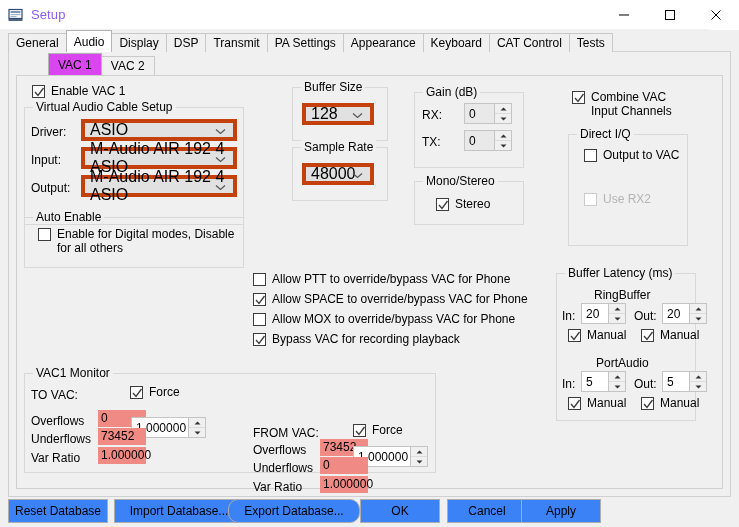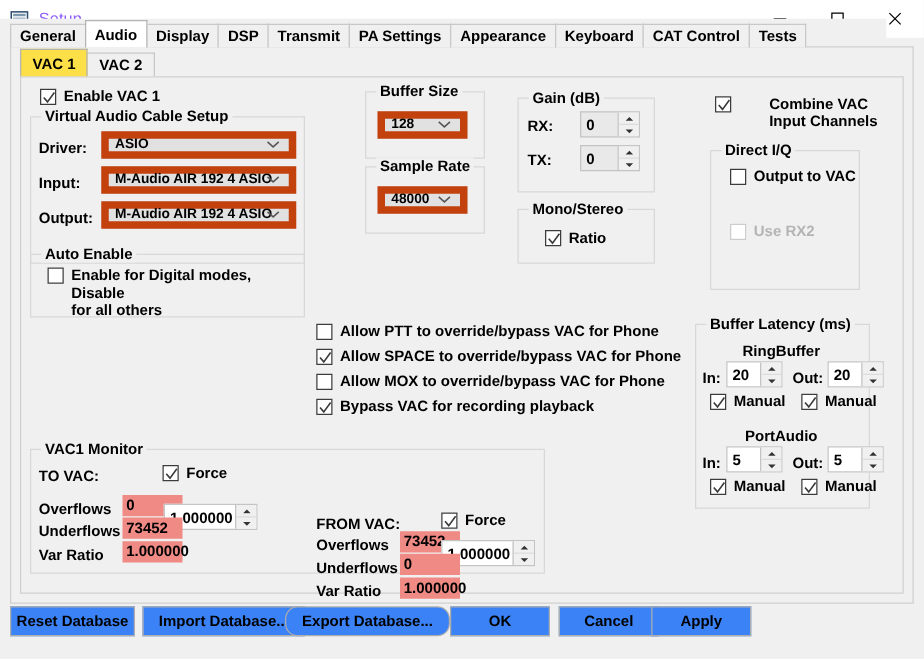--- a/index.html
+++ b/index.html
@@ -48,25 +48,24 @@
     width: 46px; height: 29px;
     display: flex;
     align-items: center;
     justify-content: center;
   }
   .win-btn svg { display: block; }
 
   
   .dialog {
     position: absolute;
-    left: 0; top: 15px;
+    left: 0; top: 29px;
     width: 709px;
     height: 498px;
     background: #f0f0f0;
-    font-weight: bold;
   }
 
   
   .tabstrip {
     position: absolute;
     left: 8px; top: 2px;
     height: 21px;
     display: flex;
     align-items: flex-end;
   }
@@ -118,24 +117,25 @@
     border: 1px solid #c8c8c8;
     border-bottom: none;
     display: flex;
     align-items: center;
     font-size: 12px;
     margin-right: -1px;
     box-sizing: border-box;
   }
   .tab2.active {
     height: 22px;
-    background: #fde047;
+    background: #d946ef;
     border-color: #b4b4b4;
     z-index: 5;
     position: relative;
+    margin-left: 32px;
   }
 
   .tabpage2 {
     position: absolute;
     left: 16px; top: 46px;
     width: 707px;
     height: 414px;
     background: #f0f0f0;
     border: 1px solid #d0d0d0;
     box-sizing: border-box;
@@ -187,25 +187,25 @@
     font-size: 12px;
     line-height: 14px;
     white-space: pre-line;
   }
   .cb.dim .cbtxt { color: #b4b4b4; }
 
   
   .combo {
     position: absolute;
     background: #e1e1e1;
-    border: 6px solid #c2410c;
-    box-sizing: border-box;
-    display: flex;
-    align-items: flex-end;
-    font-size: 11px;
+    border: 4px solid #c2410c;
+    box-sizing: border-box;
+    display: flex;
+    align-items: center;
+    font-size: 16px;
     padding-left: 5px;
     color: #000;
   }
   .combo .arrow {
     position: absolute;
     right: 7px; top: 50%;
     transform: translateY(-50%);
   }
 
   
@@ -467,24 +467,24 @@
 
   <div class="group" style="left:414px; top:152px; width:110px; height:44px;">
     <span class="glabel">Mono/Stereo</span>
   </div>
   <div class="cb" style="left:436px; top:168px;">
     <span class="box">
       <svg width="11" height="12" viewBox="0 0 11 12">
           <polyline points="1,6 4,9.5 9.5,2" fill="none" stroke="#3c3c3c" stroke-width="1.3"></polyline>
         </svg>
     </span>
-    <span class="cbtxt">Ratio</span>
-  </div>
-
-  <div class="cb" style="left:572px; top:61px; width:130px;justify-content:space-between;">
+    <span class="cbtxt">Stereo</span>
+  </div>
+
+  <div class="cb" style="left:572px; top:61px; width:130px;">
     <span class="box">
       <svg width="11" height="12" viewBox="0 0 11 12">
           <polyline points="1,6 4,9.5 9.5,2" fill="none" stroke="#3c3c3c" stroke-width="1.3"></polyline>
         </svg>
     </span>
     <span class="cbtxt">Combine VAC
 Input Channels</span>
   </div>
 
   <div class="group" style="left:568px; top:105px; width:120px; height:112px;">

